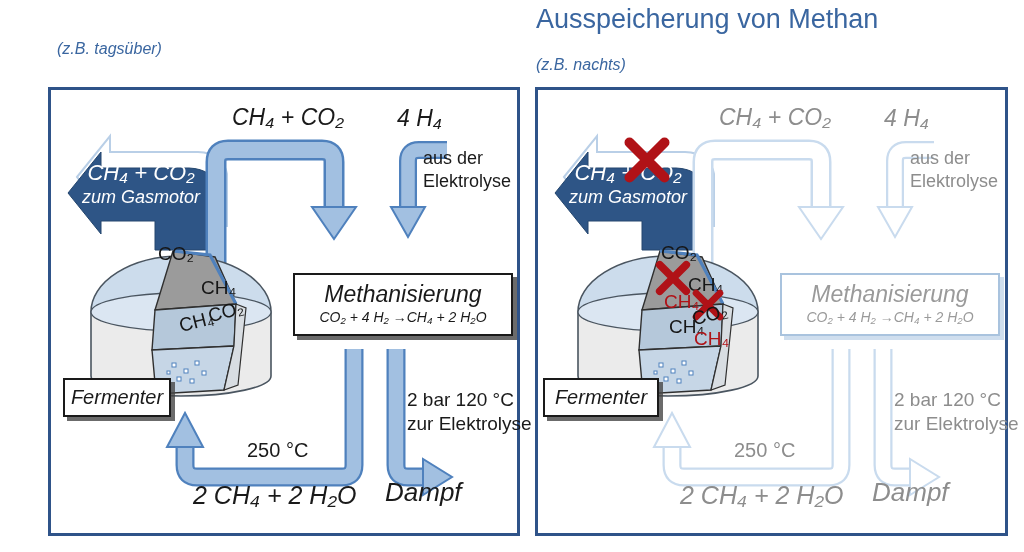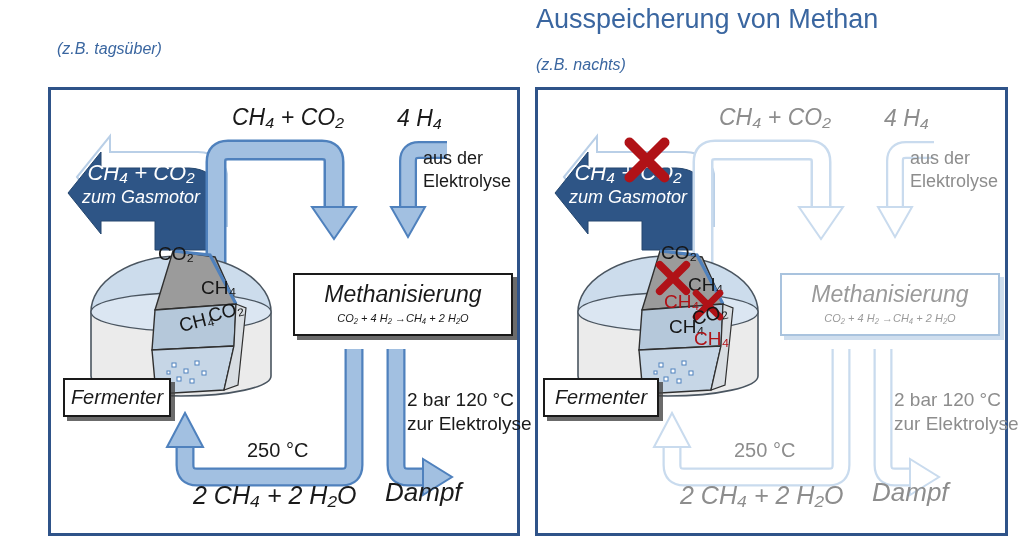--- a/index.html
+++ b/index.html
@@ -26,21 +26,21 @@
   .red-x path{stroke:#b01217;stroke-width:8;stroke-linecap:round;fill:none;}
   
   .pipe-out{fill:none;stroke:#4f81bd;}
   .pipe-in{fill:none;stroke:#a2c0e1;}
   .pipe-head{fill:#a2c0e1;stroke:#4f81bd;stroke-width:2;}
   .ghosted-pipes .pipe-out{stroke:#c9dbee;}
   .ghosted-pipes .pipe-in{stroke:#ffffff;}
   .ghosted-pipes .pipe-head{fill:#ffffff;stroke:#c9dbee;}
   .ghost-arrow{fill:#ffffff;stroke:#b9cfe7;stroke-width:2;}
   .dark-arrow{fill:#2e5586;stroke:#24466e;stroke-width:1;}
-  .eq{font-size:11px;font-style:italic;}
+  .eq{font-size:14px;font-style:italic;}
   .mt{font-size:23px;font-style:italic;}
 </style>
 </head>
 <body>
 
 <div class="stage">
 
   <div class="subtitle" style="left:57px;top:40px;">(z.B. tagsüber)</div>
   <div class="title" style="left:536px;top:4px;text-align:right;">Ausspeicherung von Methan</div>
   <div class="subtitle" style="left:536px;top:40px;margin-top:16px;">(z.B. nachts)</div>

